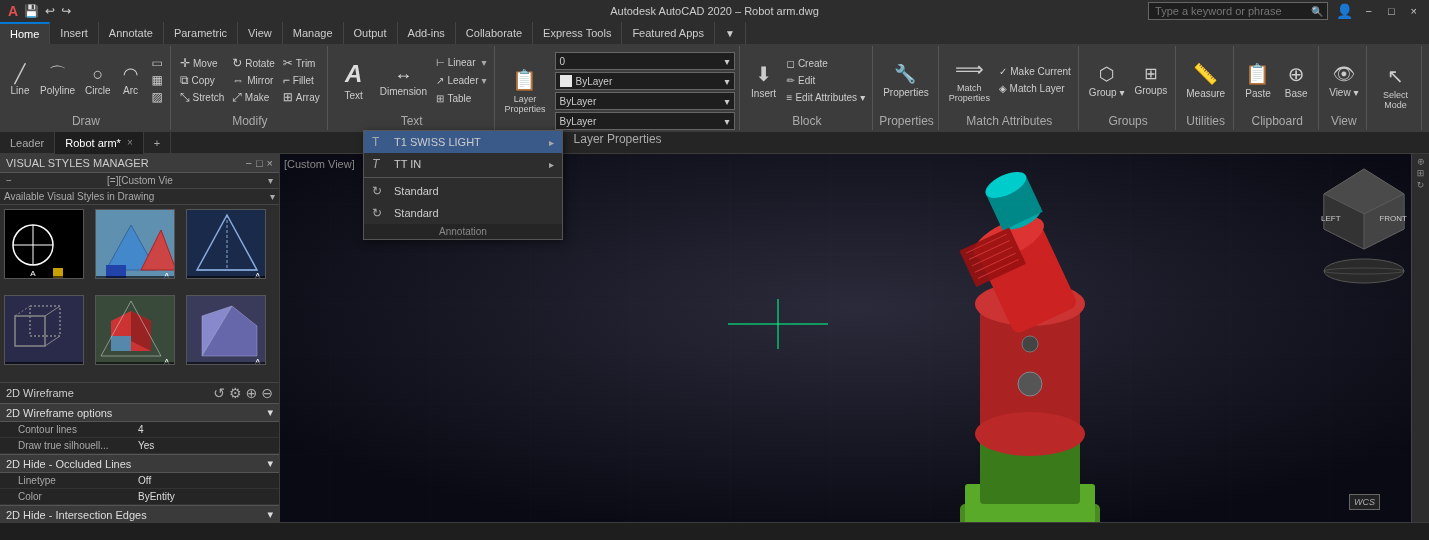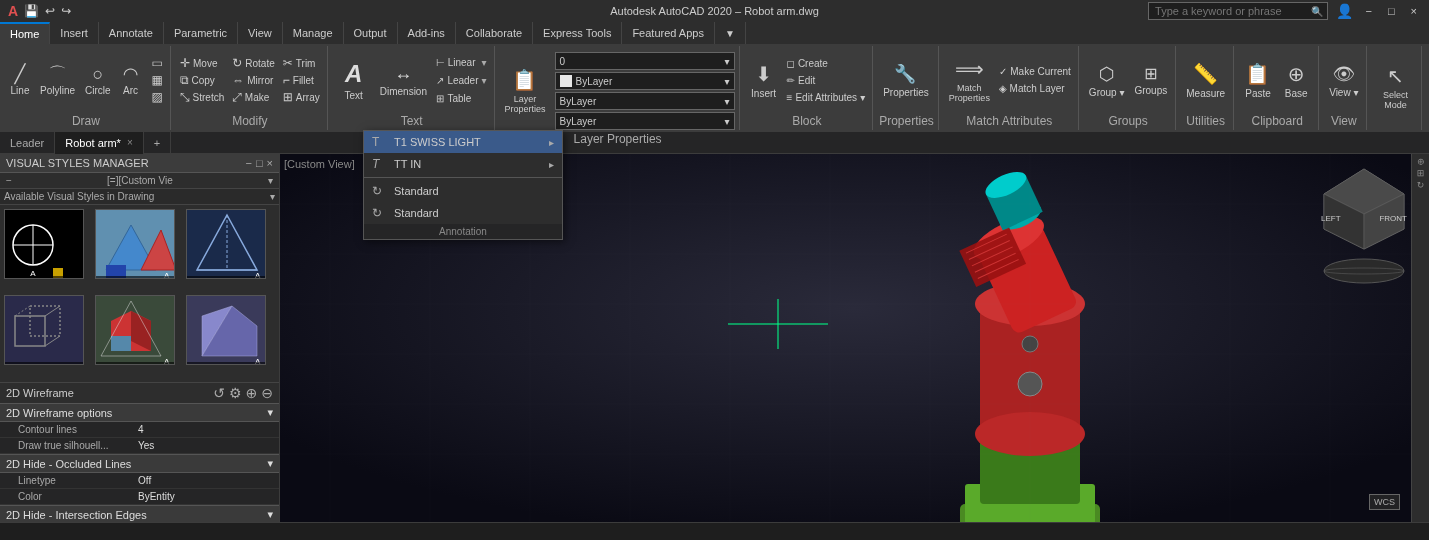--- a/index.html
+++ b/index.html
@@ -853,21 +853,21 @@
         <div style="position:absolute;top:50px;left:2px;font-size:8px;color:#ccc;">LEFT</div>
         <div style="position:absolute;top:50px;right:2px;font-size:8px;color:#ccc;">FRONT</div>
       </div>
       
       <svg width="90" height="30" viewBox="0 0 90 30" style="margin-top:2px;">
         <ellipse cx="45" cy="15" rx="40" ry="12" fill="#2a2a2a" stroke="#555" stroke-width="1"></ellipse>
         <ellipse cx="45" cy="15" rx="40" ry="3" fill="none" stroke="#666" stroke-width="0.5"></ellipse>
       </svg>
     </div>
 
-    <div id="wcs-label" style="position:absolute;bottom:30px;right:29px;">WCS</div>
+    <div id="wcs-label" style="position:absolute;bottom:30px;right:49px;font-style:italic;">WCS</div>
 
     <div id="viewport-label">[Custom View]</div>
 
     <div style="position:absolute;right:0;top:0;bottom:0;width:18px;background:#2d2d2d;border-left:1px solid #444;display:flex;flex-direction:column;align-items:center;padding:4px 0;gap:2px;">
       <span style="font-size:9px;color:#888;cursor:pointer;writing-mode:vertical-rl;">⊕</span>
       <span style="font-size:9px;color:#888;cursor:pointer;">⊞</span>
       <span style="font-size:9px;color:#888;cursor:pointer;">↻</span>
     </div>
   </div>
 </div>

